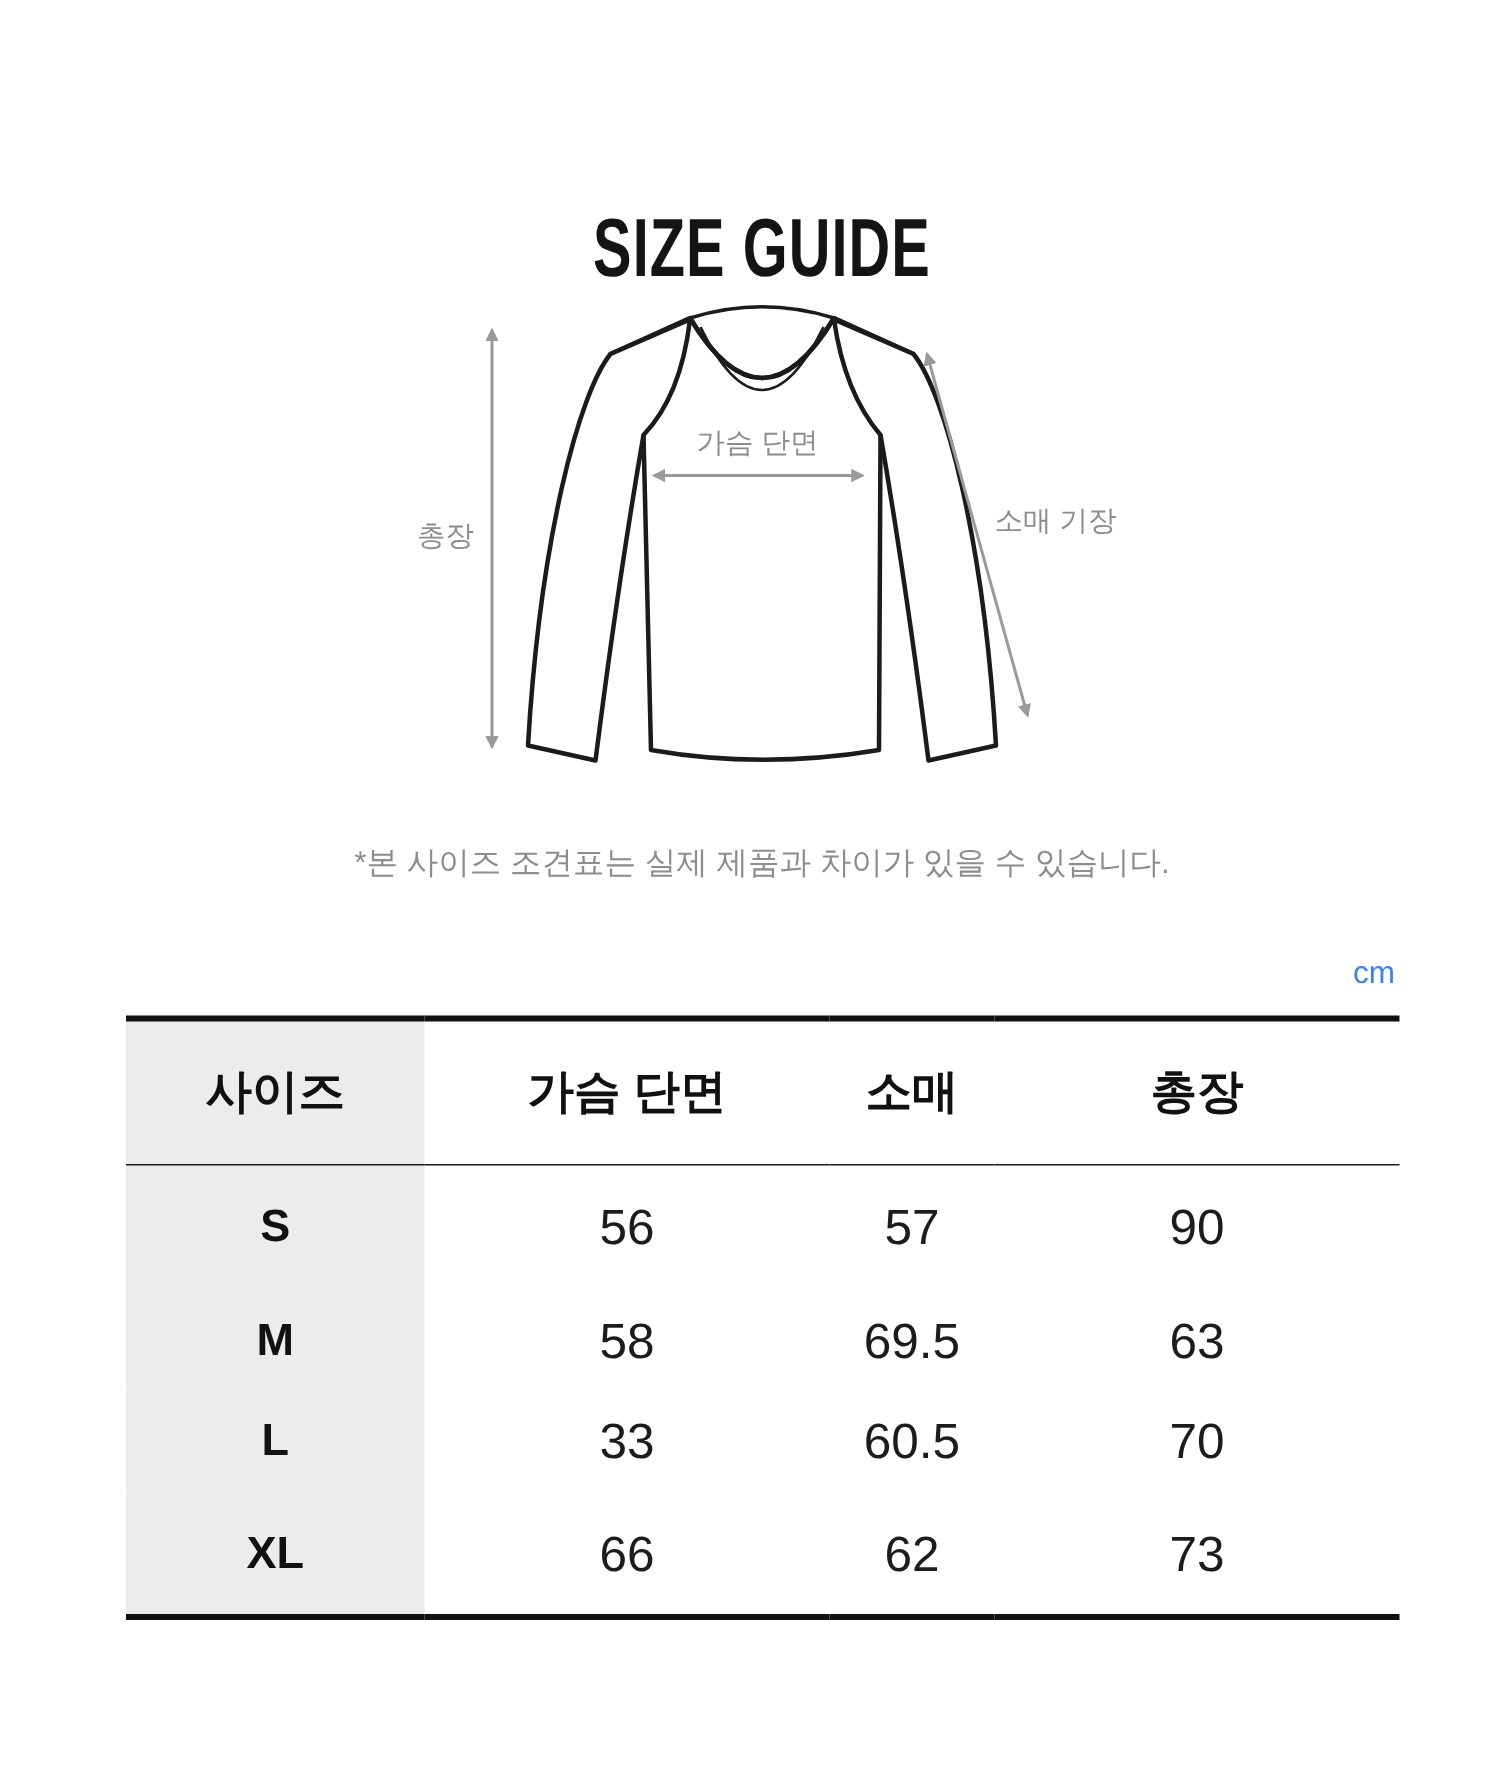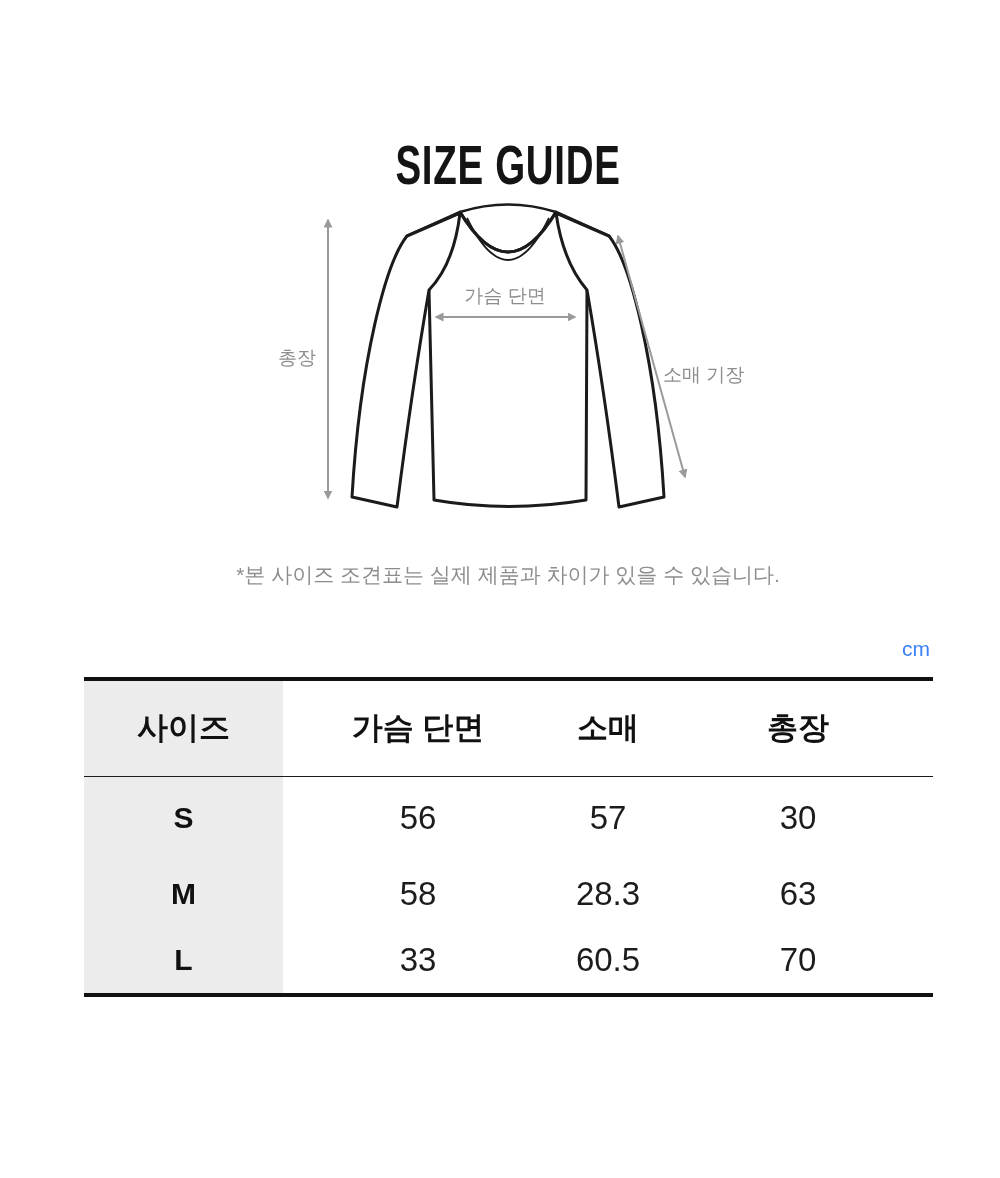--- a/index.html
+++ b/index.html
@@ -35,21 +35,21 @@
   .diagram-svg { position: absolute; left: 240px; top: 190px; }
   .measure-label {
     position: absolute;
     font-size: 19px;
     color: #8d8d8d;
     line-height: 1;
     white-space: nowrap;
   }
   .label-length { left: 240px; top: 348px; width: 68px; text-align: right; }
   .label-chest  { left: 417px; top: 286px; width: 160px; text-align: center; }
-  .label-sleeve { left: 655px; top: 365px; }
+  .label-sleeve { left: 655px; top: 338px; }
 
   
   .disclaimer {
     position: absolute;
     top: 561px;
     left: 0;
     width: 1000px;
     text-align: center;
     font-size: 21px;
     color: #8d8d8d;
@@ -145,30 +145,36 @@
         <th>가슴 단면</th>
         <th>소매</th>
         <th>총장</th>
       </tr>
     </thead>
     <tbody>
       <tr>
         <td class="cell-size col-size-bg">S</td>
         <td>56</td>
         <td>57</td>
-        <td>30</td>
+        <td>90</td>
       </tr>
       <tr>
         <td class="cell-size col-size-bg">M</td>
         <td>58</td>
-        <td>28.3</td>
+        <td>69.5</td>
         <td>63</td>
       </tr>
       <tr>
         <td class="cell-size col-size-bg">L</td>
         <td>33</td>
         <td>60.5</td>
         <td>70</td>
       </tr>
+      <tr>
+        <td class="cell-size col-size-bg">XL</td>
+        <td>66</td>
+        <td>62</td>
+        <td>73</td>
+      </tr>
     </tbody>
   </table>
 
 </div>
 
 </body></html>

